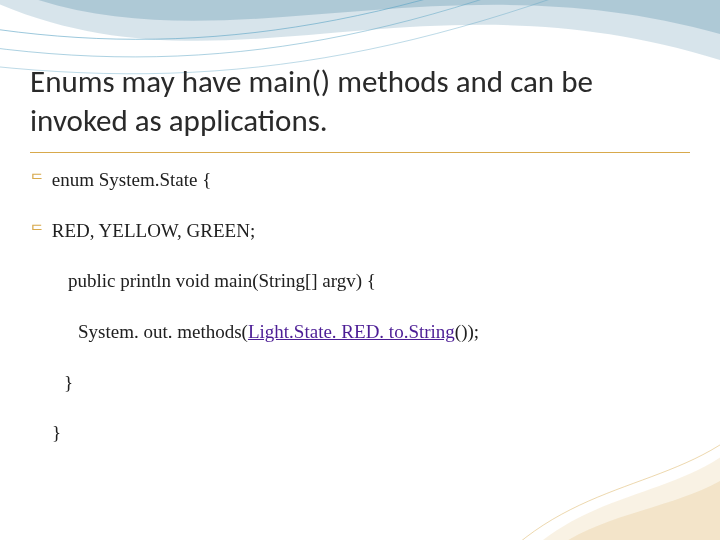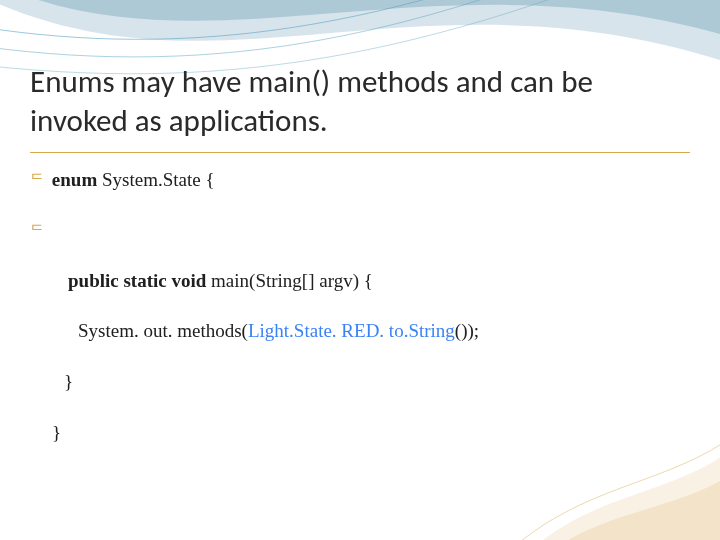--- a/index.html
+++ b/index.html
@@ -61,22 +61,22 @@
     flex: 0 0 auto;
     color: #d8a94c;
     font-size: 15px;
     line-height: 1.6;
     font-family: Georgia, serif;
   }
   .indent1 { padding-left: 38px; }
   .indent2 { padding-left: 48px; }
   .indent1b { padding-left: 34px; }
   .indent0b { padding-left: 22px; }
-  .bold { font-weight: 700; margin-top: 12px; }
-  .code-colored { color: #3b82f6; }
+  .bold { font-weight: 400; margin-top: 12px; }
+  .code-colored { color: #4c1d95; text-decoration: underline; }
 </style>
 </head>
 <body>
 
 <div class="slide">
 
   <svg class="decor" viewBox="0 0 720 540" preserveAspectRatio="none">
     <path d="M -50 -20 C 200 120, 400 -40, 720 60 L 720 -20 Z" fill="#1f6a8f" fill-opacity="0.18"></path>
     <path d="M -50 -40 C 180 100, 420 -60, 740 40 L 740 -40 Z" fill="#1f6a8f" fill-opacity="0.22"></path>
     <path d="M -60 20 C 150 60, 350 40, 600 -60" stroke="#5aa3c4" stroke-width="1" fill="none" opacity="0.6"></path>
@@ -94,24 +94,25 @@
 
     <div class="line bullet-line">
       <span class="bullet-icon">ᄃ</span>
       <span>
         <span class="bold">enum</span><span> System.State {</span>
       </span>
     </div>
 
     <div class="line bullet-line">
       <span class="bullet-icon">ᄃ</span>
+      <span>RED, YELLOW, GREEN;</span>
     </div>
 
     <div class="line indent1">
-      <span class="bold">public static void</span><span> main(String[] argv) {</span>
+      <span class="bold">public println void</span><span> main(String[] argv) {</span>
     </div>
 
     <div class="line indent2">
       <span>System. out. methods(</span><span class="code-colored">Light.State. RED. to.String</span><span>());</span>
     </div>
 
     <div class="line indent1b">}</div>
 
     <div class="line indent0b">}</div>
 

